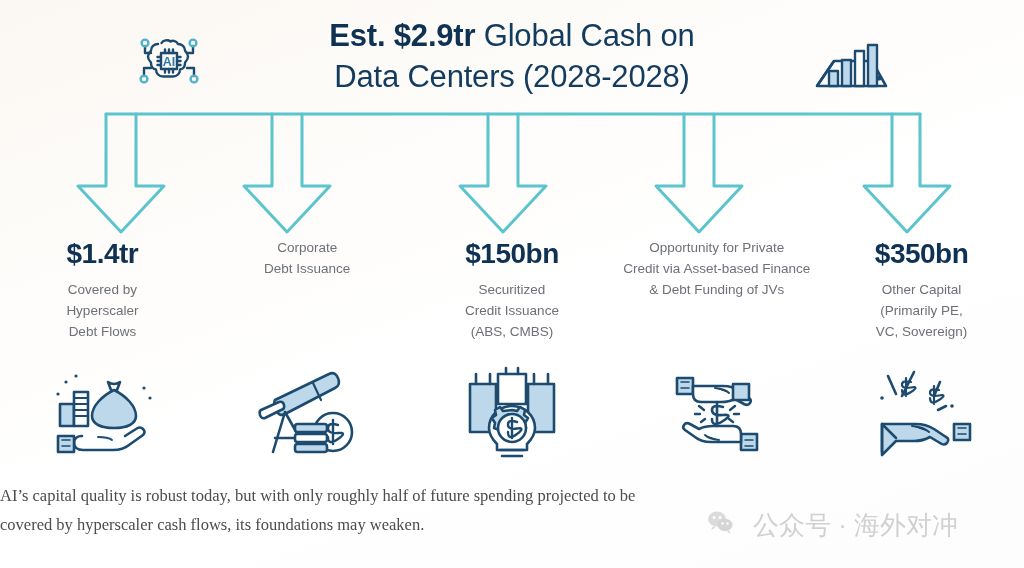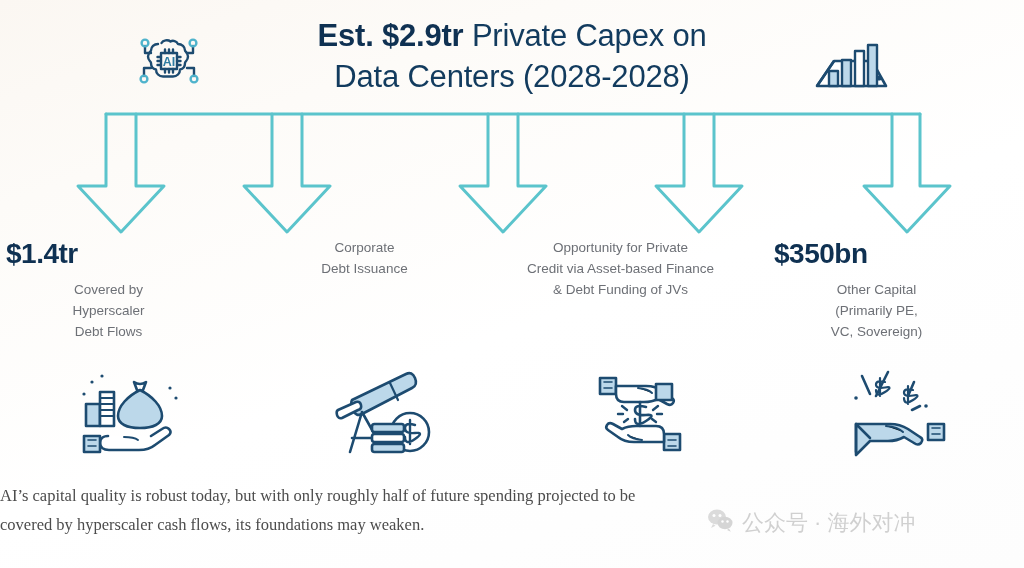--- a/index.html
+++ b/index.html
@@ -39,21 +39,21 @@
     position: absolute; left: 0; top: 108px; width: 1024px; height: 132px;
   }
 
   
   #columns {
     position: absolute; left: 0; top: 238px; width: 1024px; height: 230px;
     display: flex;
   }
   .col {
     flex: 1 1 0;
-    display: flex; flex-direction: column; 
+    display: flex; flex-direction: column; align-items: center;
     padding: 0 6px;
   }
   .col-amount {
     font-size: 28px;
     font-weight: 700;
     color: #0f3152;
     letter-spacing: -0.5px;
     margin-bottom: 10px;
     white-space: nowrap;
   }
@@ -78,23 +78,23 @@
     font-family: "Liberation Serif", serif;
     font-size: 16.5px;
     line-height: 1.75;
     color: #4c4c4c;
   }
   #footer-inner { display: inline-block; max-width: 690px; }
 
   
   #watermark {
     position: absolute; left: 706px; top: 508px;
-    display: flex; align-items: center; gap: 8px;
+    display: flex; align-items: center; gap: 19px;
     color: #c9c9c9;
-    font-size: 22px;
+    font-size: 26px;
     opacity: 0.85;
     pointer-events: none;
   }
 </style>
 </head>
 <body>
 
 <div id="header">
 
   <div class="corner-icon" id="ai-icon">
@@ -109,21 +109,21 @@
         <circle cx="17" cy="21" r="3.4"></circle>
           <circle cx="65" cy="21" r="3.4"></circle>
         <circle cx="16" cy="57" r="3.4"></circle>
           <circle cx="66" cy="57" r="3.4"></circle>
       </g>
       <text x="41" y="44" text-anchor="middle" font-family="Liberation Sans, sans-serif" font-size="12.5" font-weight="700" fill="#2f7da3">AI</text>
     </svg>
   </div>
 
   <div id="title-block">
-    <span class="strong">Est. $2.9tr</span><span> Private Capex on</span>
+    <span class="strong">Est. $2.9tr</span><span> Global Cash on</span>
     <span id="title-line2">Data Centers (2028-2028)</span>
   </div>
 
   <div class="corner-icon" id="chart-icon">
     <svg width="96" height="66" viewBox="0 0 96 66">
       <g stroke="#1d4b70" stroke-width="2.6" stroke-linejoin="round" fill="none">
         <path d="M17 48 L34 23 L72 23 L86 48 Z" fill="#ffffff"></path>
         <path d="M17 48 L34 23"></path>
       </g>
       <g stroke="#1d4b70" stroke-width="2.4" stroke-linejoin="round">
@@ -200,20 +200,43 @@
           <circle cx="82" cy="66" r="19" fill="#ffffff"></circle>
           <path d="M82 54 v24 M87 59 q-10 -3 -10 3 t10 5 t0 6 t-10 -2" fill="none" stroke-width="2.4"></path>
           <rect x="44" y="58" width="32" height="8" rx="2.5" fill="#bcd8ea"></rect>
           <rect x="44" y="68" width="32" height="8" rx="2.5" fill="#ffffff"></rect>
           <rect x="44" y="78" width="32" height="8" rx="2.5" fill="#bcd8ea"></rect>
         </g>
       </svg>
     </div>
   </div>
 
+  <div class="col">
+    <div class="col-amount">$150bn</div>
+    <div class="col-desc" style="white-space:pre-line">Securitized
+Credit Issuance
+(ABS, CMBS)</div>
+    <div class="col-icon">
+      <svg width="104" height="96" viewBox="0 0 104 96">
+        <g stroke="#1d4b70" stroke-width="2.6" stroke-linejoin="round" stroke-linecap="round">
+          <rect x="10" y="18" width="26" height="48" fill="#bcd8ea"></rect>
+          <rect x="68" y="18" width="26" height="48" fill="#bcd8ea"></rect>
+          <rect x="38" y="8" width="28" height="30" fill="#ffffff"></rect>
+          <path d="M16 18V8M30 18V8M74 18V8M88 18V8M46 8V2M58 8V2"></path>
+          <path d="M52 40 c-13 0 -23 10 -23 22 0 8 5 13 8 16 v6 h30 v-6 c3 -3 8 -8 8 -16 0 -12 -10 -22 -23 -22 z" fill="#ffffff"></path>
+          <path d="M40 84h24M42 90h20"></path>
+          <g fill="#bcd8ea">
+            <path d="M52 44 l5 1 3 -4 5 3 -1 5 4 3 -3 5 1 5 -5 2 -2 5 -5 -1 -4 4 -4 -4 -5 1 -2 -5 -5 -2 1 -5 -3 -5 4 -3 -1 -5 5 -3 3 4 z"></path>
+          </g>
+          <circle cx="52" cy="62" r="14" fill="#ffffff"></circle>
+          <path d="M52 52 v20 M57 56 q-9 -3 -9 2.5 t9 4 t0 5.5 t-9 -2" fill="none" stroke-width="2.4"></path>
+        </g>
+      </svg>
+    </div>
+  </div>
 
   <div class="col">
     <div class="col-desc" style="white-space:pre-line">Opportunity for Private
 Credit via Asset-based Finance
 &amp; Debt Funding of JVs</div>
     <div class="col-icon">
       <svg width="112" height="96" viewBox="0 0 112 96">
         <g stroke="#1d4b70" stroke-width="2.6" stroke-linejoin="round" stroke-linecap="round">
           <path d="M16 12h16v16H16z" fill="#bcd8ea"></path>
           <path d="M20 16h8M20 22h8" stroke-width="1.6"></path>

